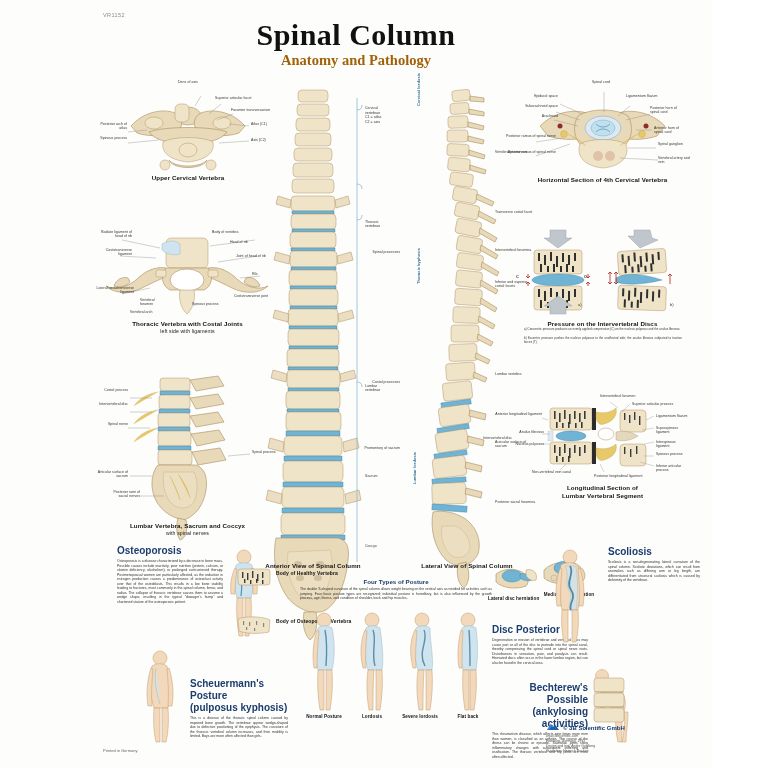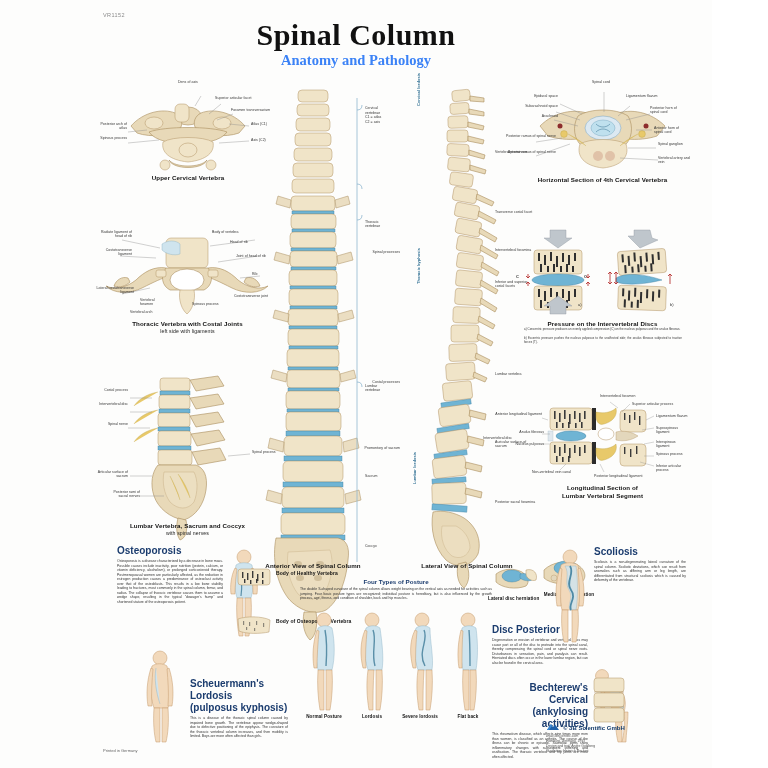--- a/index.html
+++ b/index.html
@@ -22,21 +22,21 @@
   .title {
     position: absolute; left: 0; right: 0; top: 18px;
     text-align: center;
     font-family: "Liberation Serif", serif;
     font-size: 30px; font-weight: 700; letter-spacing: .5px; color: #111;
   }
   .subtitle {
     position: absolute; left: 0; right: 0; top: 52px;
     text-align: center;
     font-family: "Liberation Serif", serif;
-    font-size: 14.5px; font-weight: 700; color: #3b82f6;
+    font-size: 14.5px; font-weight: 700; color: #a16207;
   }
 
   
   .panel { position: absolute; }
   .cap {
     text-align: center;
     font-size: 6.2px; font-weight: 700; color: #111;
     letter-spacing: .1px; line-height: 1.35;
   }
   .cap .sub { display:block; font-weight: 400; font-size: 5.2px; color:#222; }
@@ -735,39 +735,39 @@
       <circle cx="38" cy="24" r="3" fill="#e3d7bc" stroke="#b29467" stroke-width=".4"></circle>
     </svg>
     <div class="cap" style="position:absolute; left:-2px; top:38px; width:62px; font-size:4.6px;">Medial disc herniation</div>
   </div>
 
   <div class="panel" style="left:492px; top:624px; width:96px;">
     <div class="blk-h">Disc Posterior</div>
     <div class="blk-p">Degeneration or erosion of vertebrae and vertebral discs may cause part or all of the disc to protrude into the spinal canal, thereby compressing the spinal cord or spinal nerve roots. Disturbances in sensation, pain, and paralysis can result. Herniated discs often occur in the lower lumbar region, but can also be found in the cervical area.</div>
   </div>
 
-  <div class="panel" style="left:594px; top:546px; width:92px;">
+  <div class="panel" style="left:608px; top:546px; width:92px;">
     <div class="blk-h">Scoliosis</div>
     <div class="blk-p">Scoliosis is a non-degenerating lateral curvature of the spinal column. Scoliotic deviations, which can result from anomalies such as differing arm or leg length, are differentiated from structural scoliosis which is caused by deformity of the vertebrae.</div>
   </div>
   <div class="panel" style="left:548px; top:548px; width:44px; height:96px;">
     <svg width="44" height="96" viewBox="0 0 44 96">
       <circle class="skin" cx="22" cy="9" r="7"></circle>
       <path class="skin" d="M13 17 C10 32 11 50 14 62 L30 62 C33 50 33 32 30 17 C26 14 17 14 13 17 Z"></path>
       <path class="muscle" d="M17 18 C22 26 16 34 21 42 C26 50 19 56 22 62 L28 62 C30 50 30 32 28 18 Z" opacity=".85"></path>
       <path d="M22 18 C27 26 17 34 23 42 C29 50 20 56 23 62" stroke="#4e8aa6" stroke-width="1.8" fill="none"></path>
       <path class="skin" d="M12 20 C8 32 7 46 9 58 L13 58 C12 46 13 32 14 21 Z"></path>
       <path class="skin" d="M32 20 C36 32 37 46 35 58 L31 58 C32 46 31 32 30 21 Z"></path>
       <path class="skin" d="M14 62 C13 74 14 86 16 94 L20 94 C20 86 20 74 20 62 Z"></path>
       <path class="skin" d="M30 62 C31 74 30 86 28 94 L24 94 C24 86 24 74 24 62 Z"></path>
     </svg>
   </div>
 
   <div class="panel" style="left:492px; top:682px; width:96px;">
-    <div class="blk-h" style="text-align:right;">Bechterew's Cervical</div>
+    <div class="blk-h" style="text-align:right;">Bechterew's Possible</div>
     <div class="blk-h" style="text-align:right;">(ankylosing activities)</div>
     <div class="blk-p">This rheumatism disease, which affects nine times more men than women, is classified as an arthritis. The course of the illness can be chronic or episodic. Sacroiliac joints show inflammatory changes with subsequent stiffening and ossification. The thoracic vertebral and hip joints are most often affected.</div>
   </div>
   <div class="panel" style="left:592px; top:660px; width:44px; height:84px;">
     <svg width="44" height="84" viewBox="0 0 44 84">
       <circle class="skin" cx="10" cy="16" r="6.5"></circle>
       <path class="skin" d="M8 22 C14 20 24 24 30 32 C34 38 34 46 32 52 L22 52 C18 44 12 34 8 28 Z"></path>
       <path class="muscle" d="M12 22 C18 22 26 28 30 36 C32 42 32 48 30 52" stroke="#5a8fa8" stroke-width="2" fill="none"></path>
       <path class="skin" d="M10 26 C8 36 8 46 10 54 L13 54 C12 46 12 36 13 28 Z"></path>
       <path class="skin" d="M24 52 C23 64 24 74 26 82 L30 82 C30 74 30 64 30 52 Z"></path>
@@ -777,21 +777,21 @@
   <div class="panel" style="left:590px; top:676px; width:40px; height:50px;">
     <svg width="40" height="50" viewBox="0 0 40 50">
       <rect class="bone2" x="4" y="2" width="30" height="14" rx="3"></rect>
       <rect class="bone2" x="4" y="17" width="30" height="14" rx="3"></rect>
       <rect class="bone2" x="4" y="32" width="30" height="14" rx="3"></rect>
       <path d="M4 16 L34 16 M4 31 L34 31" stroke="#b29467" stroke-width=".6"></path>
     </svg>
   </div>
 
   <div class="panel" style="left:190px; top:678px; width:98px;">
-    <div class="blk-h">Scheuermann's Lordosis</div>
+    <div class="blk-h">Scheuermann's Posture</div>
     <div class="blk-h">(pulposus kyphosis)</div>
     <div class="blk-p">This is a disease of the thoracic spinal column caused by impaired bone growth. The vertebrae appear wedge-shaped due to defective positioning of the epiphysis. The curvature of the thoracic vertebral column increases, and then mobility is limited. Boys are more often affected than girls.</div>
   </div>
   <div class="panel" style="left:134px; top:648px; width:50px; height:96px;">
     <svg width="50" height="96" viewBox="0 0 50 96">
       <circle class="skin" cx="26" cy="10" r="7"></circle>
       <path class="skin" d="M18 18 C14 32 16 48 20 60 L34 60 C37 48 36 32 33 18 C29 15 22 15 18 18 Z"></path>
       <path class="muscle" d="M22 20 C20 30 22 44 26 56" stroke="#5a8fa8" stroke-width="2" fill="none"></path>
       <path class="skin" d="M17 20 C13 32 12 46 14 58 L18 58 C17 46 18 32 19 21 Z"></path>
       <path class="skin" d="M35 20 C39 32 40 46 38 58 L34 58 C35 46 34 32 33 21 Z"></path>

